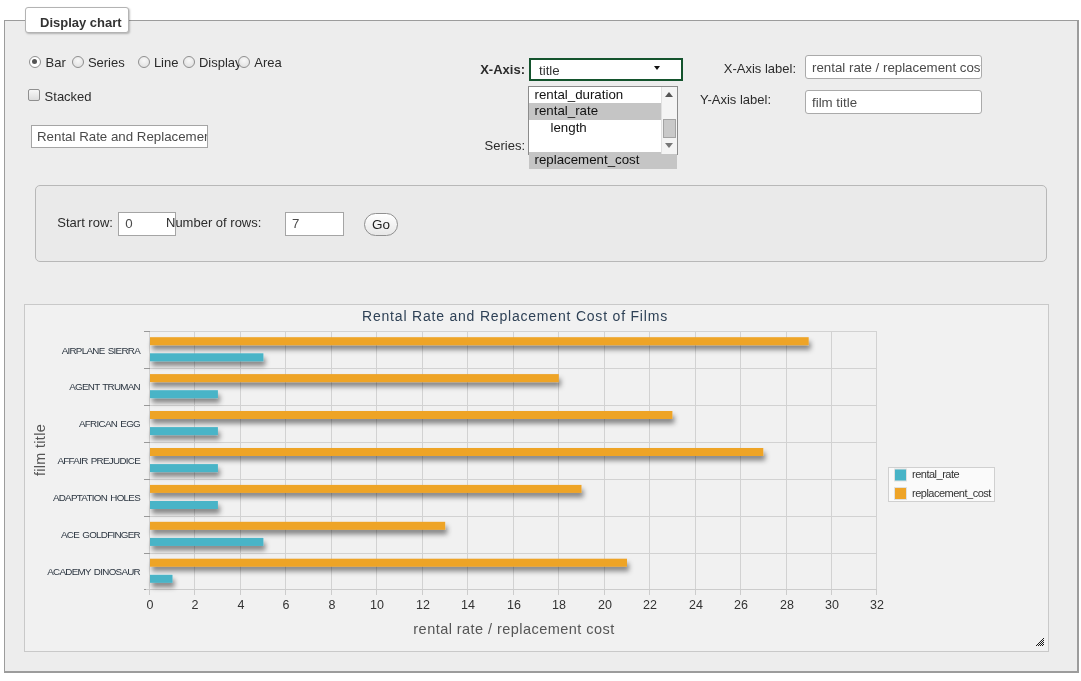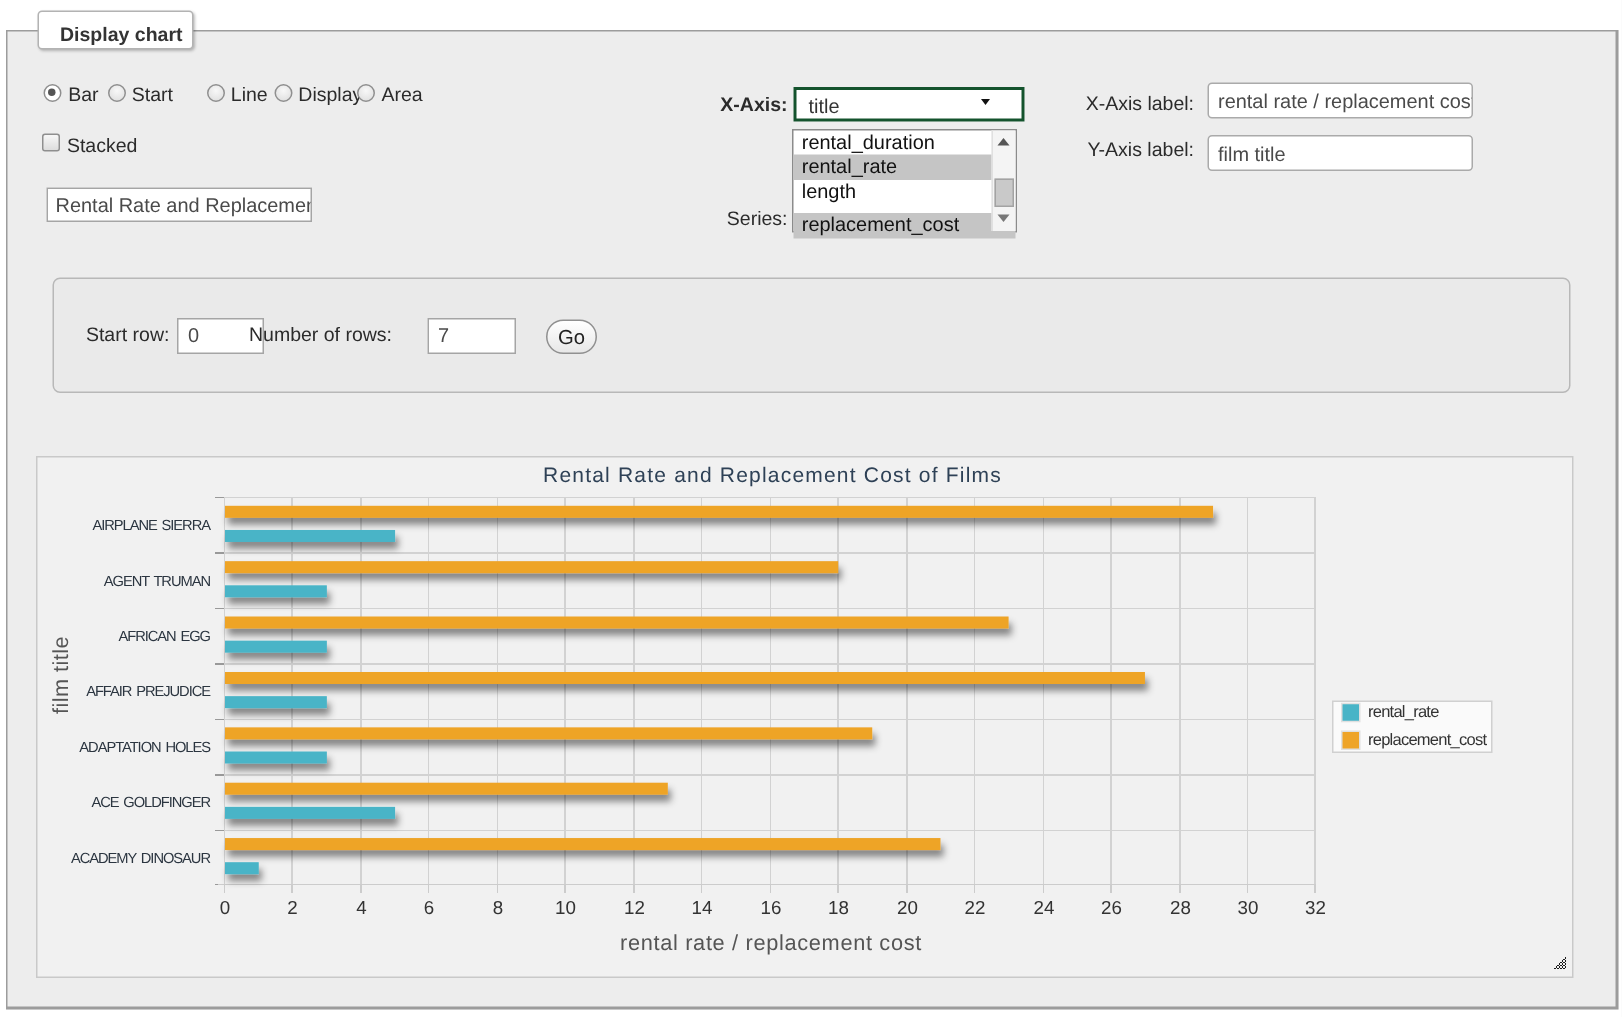--- a/index.html
+++ b/index.html
@@ -14,53 +14,53 @@
 </head>
 <body>
 
 <div class="abs" style="left:4px;top:19.5px;width:1075px;height:653.5px;background:#ededed;border:2px solid #9c9c9c;border-top-width:1px;border-left-width:1px;box-sizing:border-box;"></div>
 
 <div class="abs" style="left:25px;top:7px;width:104px;height:26px;background:#fff;border:1px solid #b3b3b3;border-radius:3px;box-shadow:1px 1px 2px rgba(0,0,0,0.25);box-sizing:border-box;font-size:13px;font-weight:bold;color:#333;line-height:29px;padding-left:14px;">Display chart</div>
 
 <div class="abs radio sel" style="left:28.6px;top:55.5px;"></div>
 <div class="abs lbl" style="left:45.5px;top:54.7px;">Bar</div>
 <div class="abs radio" style="left:71.7px;top:55.5px;"></div>
-<div class="abs lbl" style="left:87.9px;top:54.7px;">Start</div>
+<div class="abs lbl" style="left:87.9px;top:54.7px;">Series</div>
 <div class="abs radio" style="left:137.7px;top:55.5px;"></div>
 <div class="abs lbl" style="left:153.9px;top:54.7px;">Line</div>
 <div class="abs radio" style="left:182.6px;top:55.5px;"></div>
 <div class="abs lbl" style="left:198.9px;top:54.7px;">Display</div>
 <div class="abs radio" style="left:238.4px;top:55.5px;"></div>
 <div class="abs lbl" style="left:254.3px;top:54.7px;">Area</div>
 
 <div class="abs" style="left:28.3px;top:88.5px;width:12px;height:12px;border:1px solid #8f8f8f;border-radius:2px;background:linear-gradient(#f7f7f7,#ddd);box-sizing:border-box;"></div>
 <div class="abs lbl" style="left:44.6px;top:88.8px;">Stacked</div>
 
 <div class="abs inp" style="left:31px;top:125px;width:177px;height:23px;line-height:21px;padding-left:5px;">Rental Rate and Replacement Cost of Films</div>
 
 <div class="abs lbl" style="left:440px;top:62.3px;width:85px;text-align:right;font-weight:bold;">X-Axis:</div>
 <div class="abs" style="left:529px;top:57.5px;width:154px;height:23px;background:#fff;border:2px solid #14532d;box-sizing:border-box;font-size:13.3px;color:#333;line-height:21px;padding-left:8px;">title</div>
 <div class="abs" style="left:653.5px;top:66px;width:0;height:0;border-left:3.5px solid transparent;border-right:3.5px solid transparent;border-top:4.5px solid #111;"></div>
 
 <div class="abs lbl" style="left:440px;top:138.2px;width:85px;text-align:right;">Series:</div>
 <div class="abs" style="left:527.5px;top:85.5px;width:150px;height:69px;background:#fff;border:1px solid #8b8b8b;box-sizing:border-box;font-size:13.3px;color:#111;">
   <div style="height:16.75px;line-height:16.75px;padding-left:6px;">rental_duration</div>
   <div style="height:16.75px;line-height:16.75px;padding-left:6px;background:#c5c5c5;">rental_rate</div>
-  <div style="height:22px;line-height:16.75px;padding-left:6px;">length</div>
+  <div style="height:32px;line-height:16.75px;padding-left:22px;">length</div>
   <div style="height:16.75px;line-height:16.75px;padding-left:6px;background:#c5c5c5;">replacement_cost</div>
 </div>
 
 <div class="abs" style="left:660.5px;top:86.5px;width:16px;height:67px;background:#f4f4f4;border-left:1px solid #e0e0e0;box-sizing:border-box;"></div>
 <div class="abs" style="left:664.5px;top:92px;width:0;height:0;border-left:4px solid transparent;border-right:4px solid transparent;border-bottom:5px solid #555;"></div>
 <div class="abs" style="left:664.5px;top:143px;width:0;height:0;border-left:4px solid transparent;border-right:4px solid transparent;border-top:5px solid #777;"></div>
 <div class="abs" style="left:663px;top:118.5px;width:13px;height:19px;background:#c9c9c9;border:1px solid #a3a3a3;box-sizing:border-box;"></div>
 
 <div class="abs lbl" style="left:700px;top:60.5px;width:96px;text-align:right;">X-Axis label:</div>
 <div class="abs inp" style="left:805px;top:54.5px;width:177px;height:24px;line-height:23px;padding-left:6px;border-radius:3px;border-color:#aaa;">rental rate / replacement cost</div>
-<div class="abs lbl" style="left:700px;top:92.3px;width:96px;text-align:right;">Y-Axis label:</div>
+<div class="abs lbl" style="left:700px;top:92.3px;width:96px;">Y-Axis label:</div>
 <div class="abs inp" style="left:805px;top:90px;width:177px;height:24px;line-height:23px;padding-left:6px;border-radius:3px;border-color:#aaa;">film title</div>
 
 <div class="abs" style="left:35px;top:185px;width:1012px;height:77px;background:#eaeaea;border:1px solid #b8b8b8;border-radius:5px;box-sizing:border-box;"></div>
 <div class="abs lbl" style="left:57.3px;top:215px;">Start row:</div>
 <div class="abs inp" style="left:118.3px;top:212px;width:58px;height:23.5px;line-height:21px;padding-left:6px;">0</div>
 <div class="abs lbl" style="left:166px;top:215px;">Number of rows:</div>
 <div class="abs inp" style="left:285px;top:212px;width:58.5px;height:23.5px;line-height:21px;padding-left:6px;">7</div>
 <div class="abs" style="left:364.3px;top:213px;width:33.5px;height:23px;border:1px solid #909090;border-radius:12px;background:linear-gradient(#ffffff,#e7e7e7);box-sizing:border-box;font-size:13.5px;color:#222;text-align:center;line-height:22px;">Go</div>
 
 <div class="abs" style="left:24px;top:304px;width:1025px;height:348px;background:#f1f1f1;border:1px solid #c9c9c9;box-sizing:border-box;"></div>

